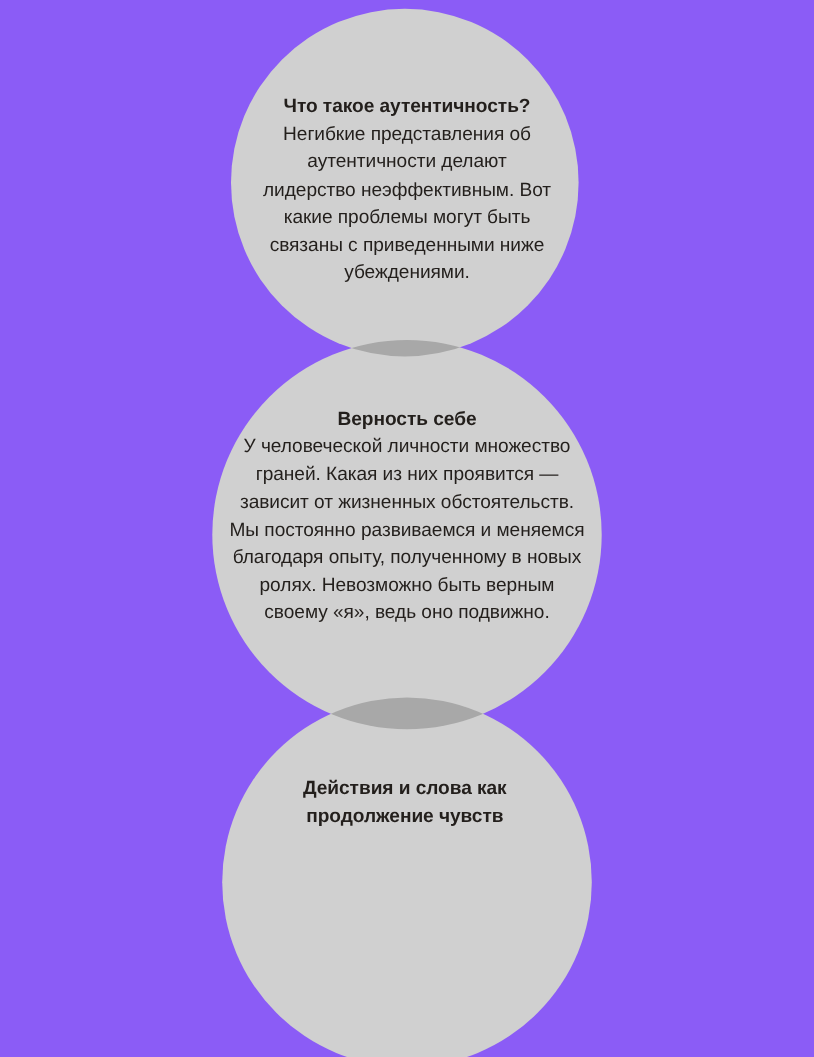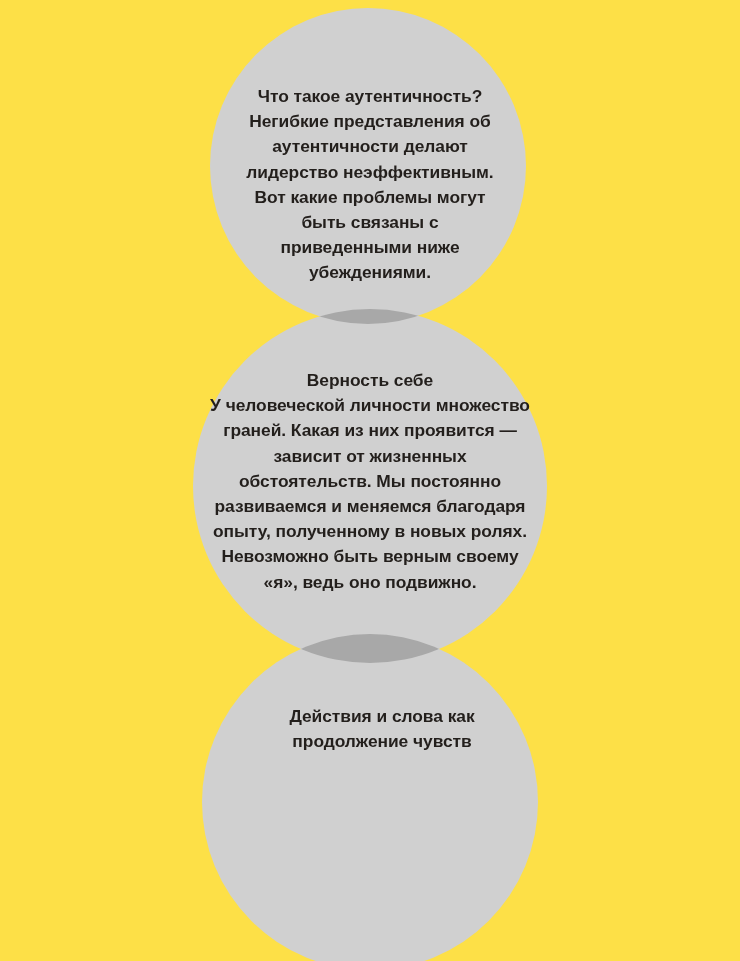--- a/index.html
+++ b/index.html
@@ -7,21 +7,21 @@
     padding: 0;
     background: #ffffff;
   }
   body {
     font-family: "Liberation Sans", "DejaVu Sans", sans-serif;
   }
   #canvas {
     position: relative;
     width: 740px;
     height: 961px;
-    background: #fde047;
+    background: #8b5cf6;
     overflow: hidden;
   }
   .circle-layer {
     position: absolute;
     left: 0;
     top: 0;
     width: 740px;
     height: 961px;
   }
   .text-layer {
@@ -38,35 +38,35 @@
     color: #231f1c;
     font-size: 17.4px;
     line-height: 25.2px;
     letter-spacing: -0.05px;
   }
   .circle-text .heading {
     font-weight: bold;
     display: block;
   }
   .circle-text .body {
-    font-weight: bold;
+    font-weight: normal;
     display: block;
   }
   #node-1-text {
     left: 238px;
     top: 84px;
     width: 264px;
   }
   #node-2-text {
     left: 207px;
     top: 368px;
     width: 326px;
   }
   #node-3-text {
-    left: 235px;
+    left: 221px;
     top: 704px;
     width: 294px;
   }
 </style>
 </head>
 <body>
 
 <div id="canvas">
 
   <svg class="circle-layer" width="740" height="961" viewBox="0 0 740 961" xmlns="http://www.w3.org/2000/svg">

